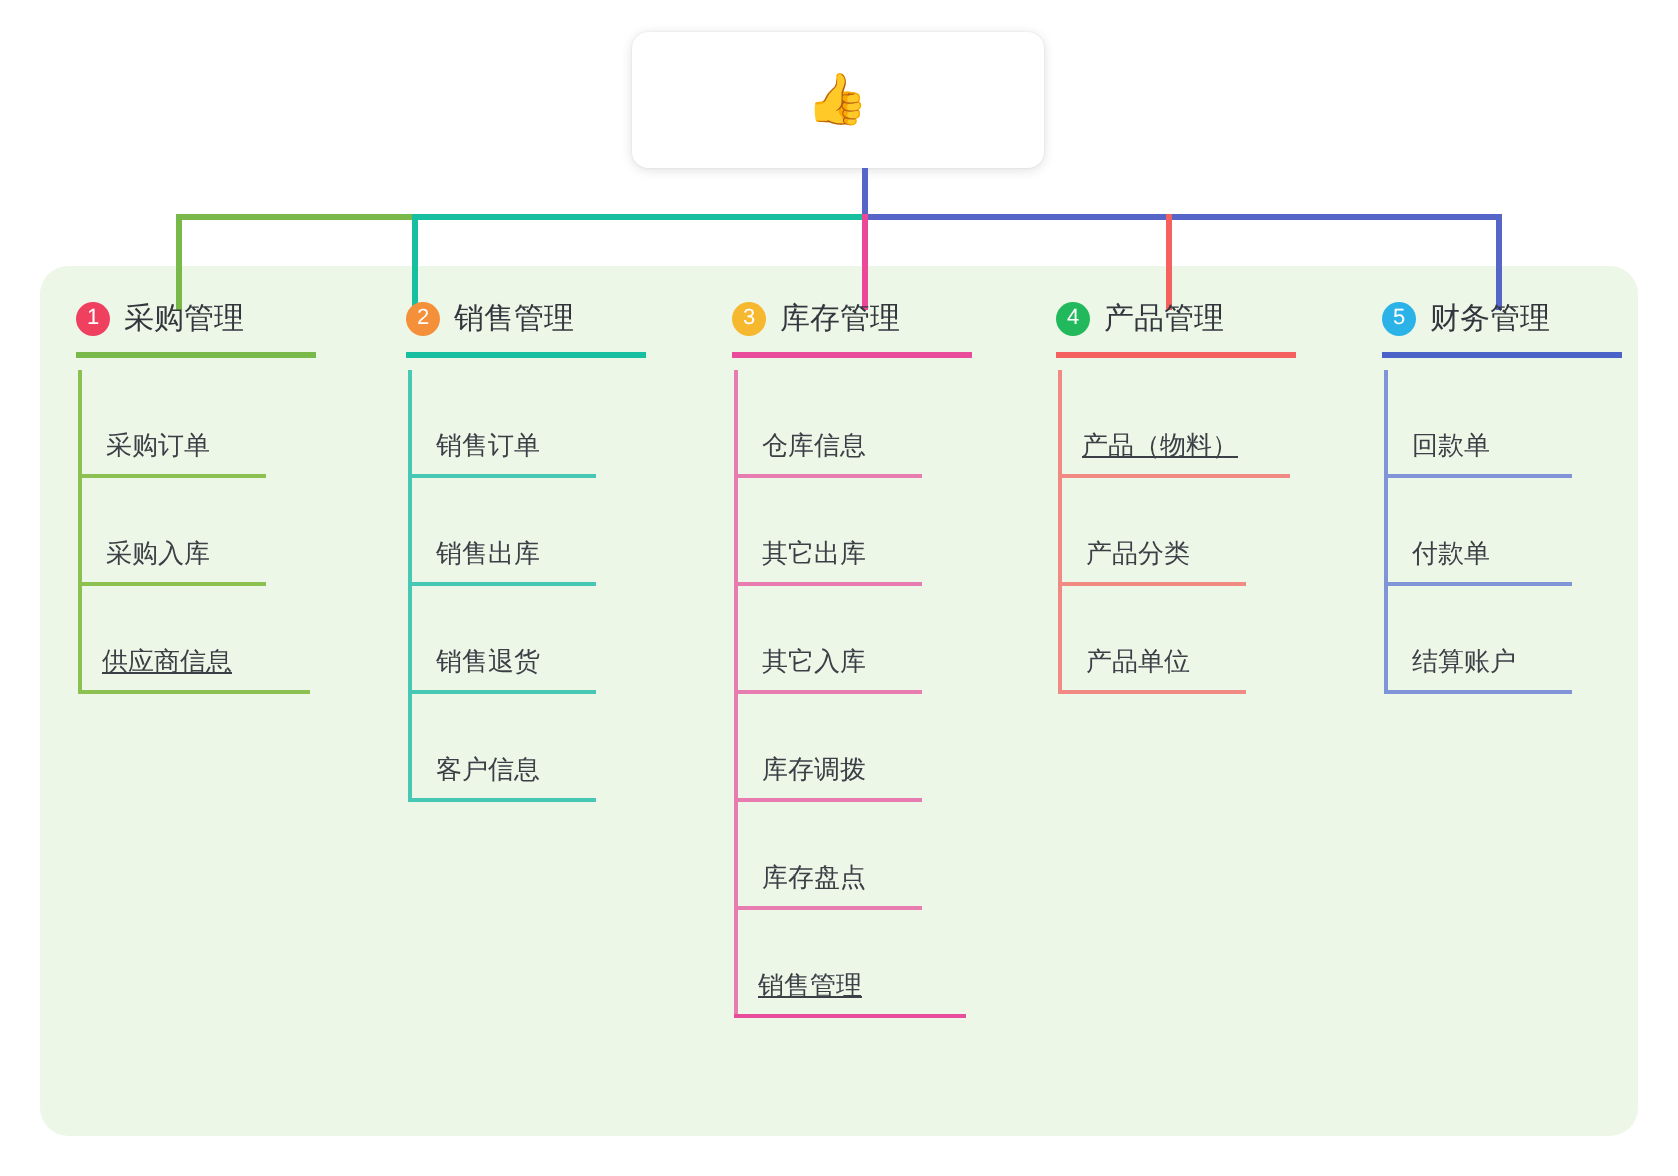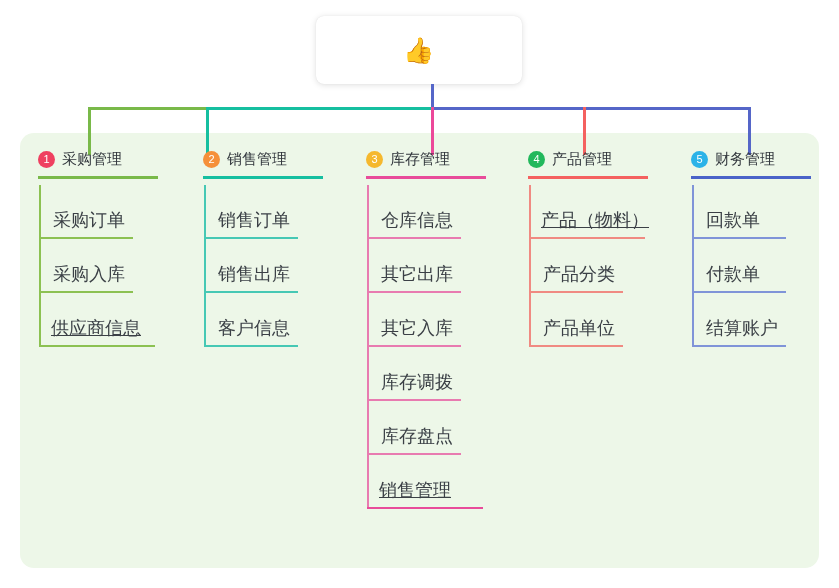--- a/index.html
+++ b/index.html
@@ -125,21 +125,21 @@
     position: absolute;
     left: 19px;
     bottom: 0;
     width: 94px;
     height: 2px;
   }
   .leaf .leaf-label {
     position: absolute;
     left: 33px;
     bottom: 7px;
-    font-size: 18px;
+    font-size: 13px;
     color: #3b4046;
     white-space: nowrap;
   }
   .leaf.wide .rule { width: 116px; }
   .leaf.wide .leaf-label { left: 31px; text-decoration: underline; }
 </style>
 </head>
 <body>
 
 <div id="canvas">
@@ -200,20 +200,25 @@
         <span class="leaf-label">销售订单</span>
       </div>
       <div class="leaf">
         <span class="spine" style="background:#46c8b4;"></span>
         <span class="rule" style="background:#46c8b4;"></span>
         <span class="leaf-label">销售出库</span>
       </div>
       <div class="leaf">
         <span class="spine" style="background:#46c8b4;"></span>
         <span class="rule" style="background:#46c8b4;"></span>
+        <span class="leaf-label">销售退货</span>
+      </div>
+      <div class="leaf">
+        <span class="spine" style="background:#46c8b4;"></span>
+        <span class="rule" style="background:#46c8b4;"></span>
         <span class="leaf-label">客户信息</span>
       </div>
     </div>
   </div>
 
   <div class="column" style="left:348px;">
     <div class="col-head">
       <span class="badge" style="background:#f5b82e;">3</span>
       <span class="head-label">库存管理</span>
     </div>

